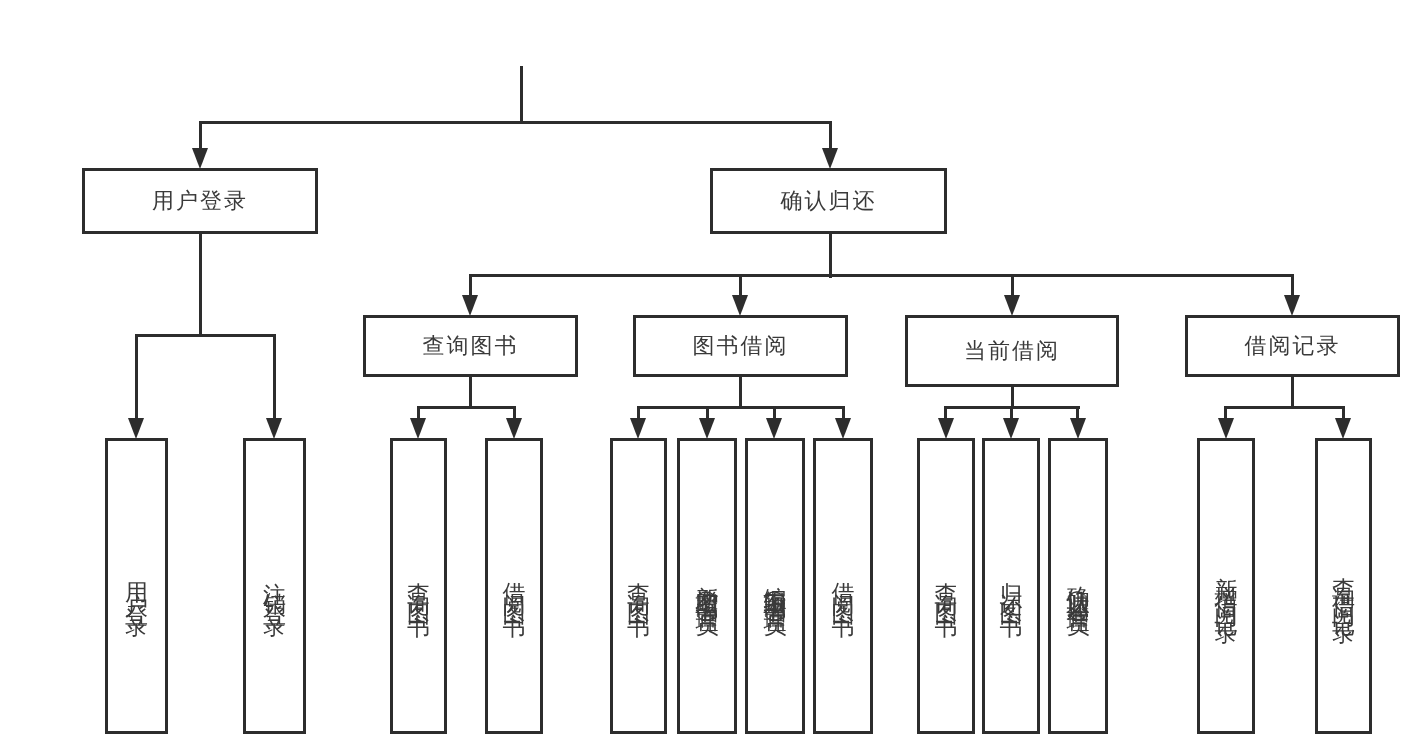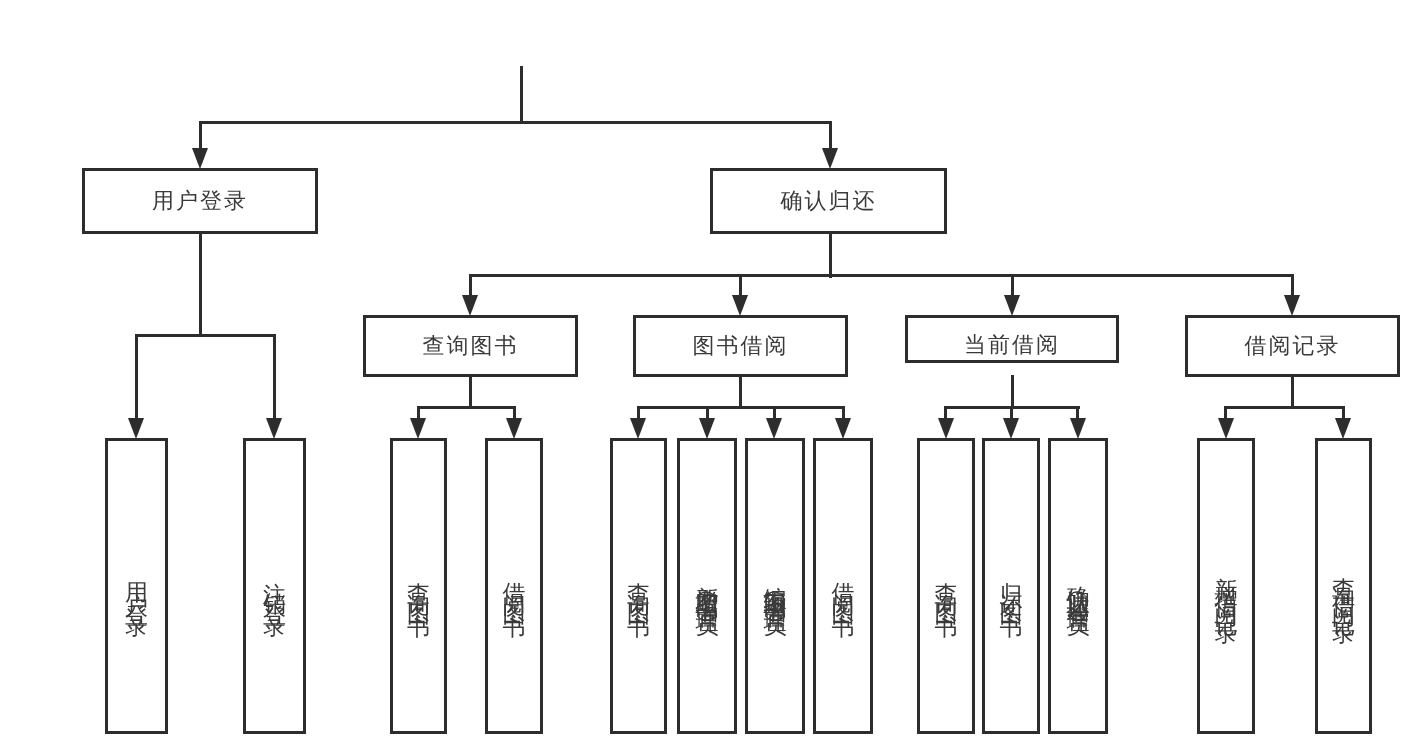--- a/index.html
+++ b/index.html
@@ -67,21 +67,21 @@
   <div class="box hbox" style="left:710px;top:168px;width:237px;height:66px;">
     <span>确认归还</span>
   </div>
 
   <div class="box hbox" style="left:363px;top:315px;width:215px;height:62px;">
     <span>查询图书</span>
   </div>
   <div class="box hbox" style="left:633px;top:315px;width:215px;height:62px;">
     <span>图书借阅</span>
   </div>
-  <div class="box hbox" style="left:905px;top:315px;width:214px;height:48px;align-items:flex-end;">
+  <div class="box hbox" style="left:905px;top:315px;width:214px;height:72px;">
     <span>当前借阅</span>
   </div>
   <div class="box hbox" style="left:1185px;top:315px;width:215px;height:62px;">
     <span>借阅记录</span>
   </div>
 
   <div class="box leaf" style="left:105px;top:438px;width:63px;height:296px;">
     <span style="letter-spacing: 11px;">用户登录</span>
   </div>
   <div class="box leaf" style="left:243px;top:438px;width:63px;height:296px;">

